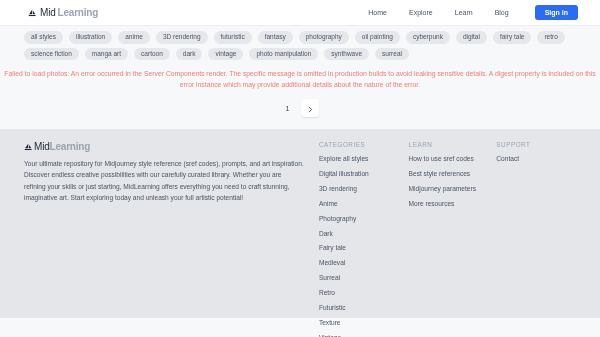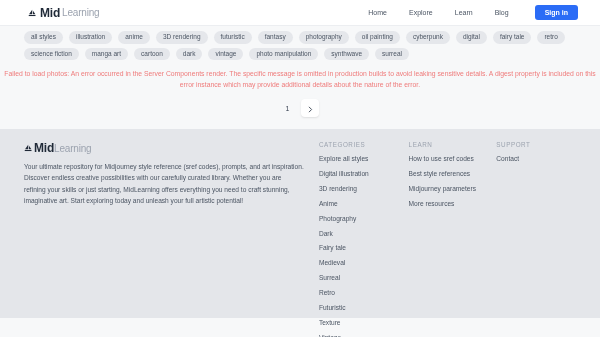--- a/index.html
+++ b/index.html
@@ -33,28 +33,28 @@
   }
   .brand-icon {
     width: 9px;
     height: 9px;
     display: inline-block;
     margin-right: 1px;
     position: relative;
     top: 0.5px;
   }
   .brand-mid {
-    font-size: 12px;
-    font-weight: bold;
+    font-size: 10px;
+    font-weight: normal;
     color: #1f2937;
     letter-spacing: -0.2px;
   }
   .brand-learning {
     font-size: 10px;
-    font-weight: normal;
+    font-weight: bold;
     color: #9ca3af;
     letter-spacing: -0.2px;
   }
   .nav {
     margin-left: auto;
     display: flex;
     align-items: center;
     gap: 22px;
   }
   .nav-link {

